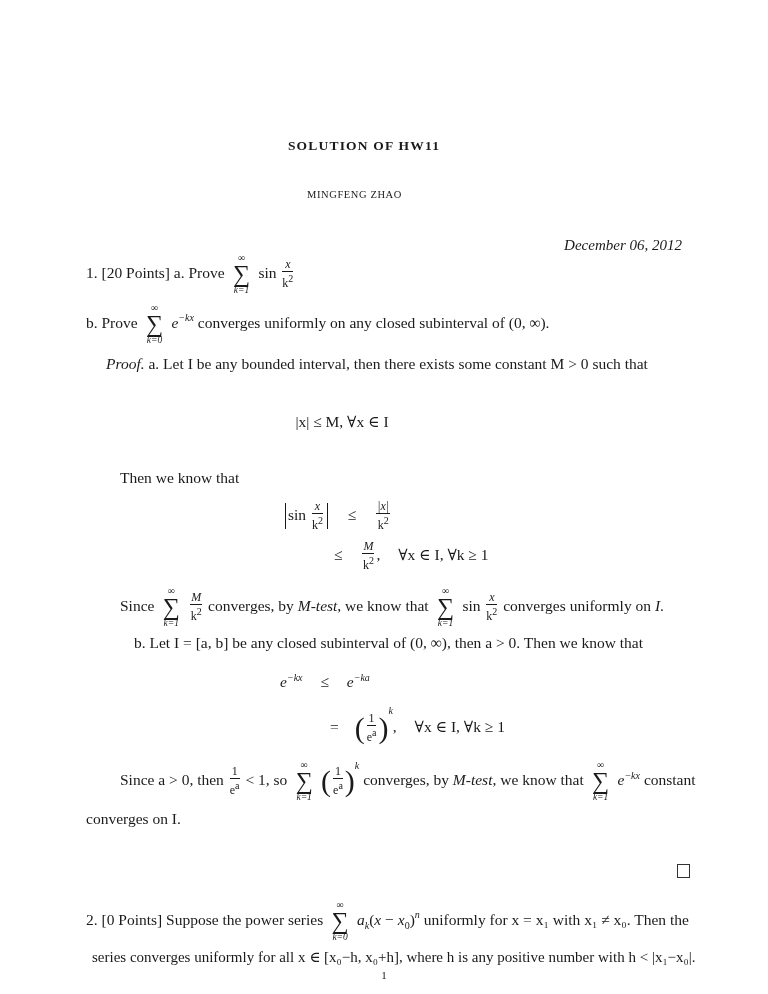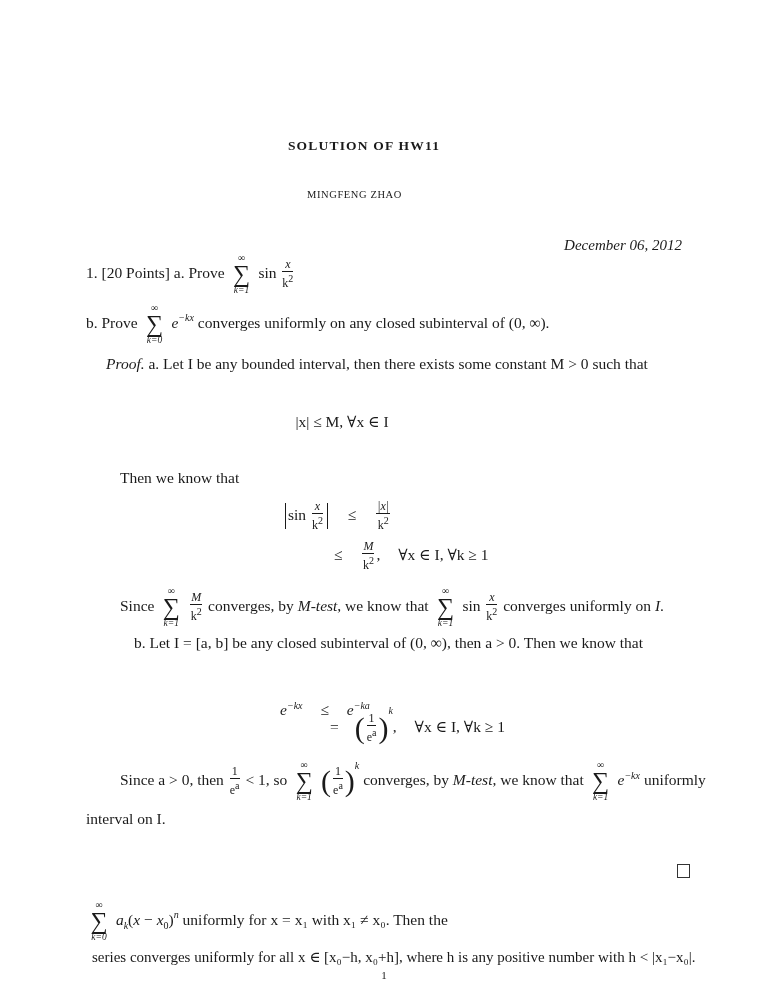--- a/index.html
+++ b/index.html
@@ -88,21 +88,21 @@
   <span class="sum"><span class="sup">∞</span><span class="sig">∑</span><span class="sub">k=1</span></span>
   sin <span class="frac">
       <span class="num">x</span>
       <span class="den">k<sup>2</sup></span>
     </span>
   <span>converges uniformly on</span> <i>I</i>.
 </div>
 
 <div class="abs" style="left:86px; top:634px;margin-left:48px;">b. Let I = [a, b] be any closed subinterval of (0, ∞), then a &gt; 0. Then we know that</div>
 
-<div class="eqrow" style="left:280px; top:672px;margin-top:28px;">
+<div class="eqrow" style="left:280px; top:672px;">
   <i>e</i><sup><i>−kx</i></sup>
   <span style="margin:0 14px;">≤</span>
   <i>e</i><sup><i>−ka</i></sup>
 </div>
 <div class="eqrow" style="left:330px; top:705px;">
   <span style="margin-right:12px;">=</span>
   <span class="paren">(</span><span class="frac up">
       <span class="num">1</span>
       <span class="den">e<sup>a</sup></span>
     </span><span class="paren">)</span><sup style="vertical-align:18px;"><i>k</i></sup>,
@@ -117,27 +117,28 @@
     </span>
   <span>&lt; 1, so</span>
   <span class="sum"><span class="sup">∞</span><span class="sig">∑</span><span class="sub">k=1</span></span>
   <span class="paren">(</span><span class="frac up">
       <span class="num">1</span>
       <span class="den">e<sup>a</sup></span>
     </span><span class="paren">)</span><sup style="vertical-align:16px;"><i>k</i></sup>
   <span>converges, by</span> <i>M-test</i><span>, we know that</span>
   <span class="sum"><span class="sup">∞</span><span class="sig">∑</span><span class="sub">k=1</span></span>
   <i>e</i><sup><i>−kx</i></sup>
-  <span>uniformly</span>
+  <span>constant</span>
 </div>
 
-<div class="abs" style="left:86px; top:810px;">interval on I.</div>
+<div class="abs" style="left:86px; top:810px;">converges on I.</div>
 
 <div class="abs qed"></div>
 
 <div class="abs" style="left:86px; top:900px;">
+  <span>2. [0 Points] Suppose the power series</span>
   <span class="sum"><span class="sup">∞</span><span class="sig">∑</span><span class="sub">k=0</span></span>
   <i>a<sub>k</sub></i>(<i>x</i> − <i>x</i><sub>0</sub>)<sup><i>n</i></sup>
   <span>uniformly for x = x₁ with x₁ ≠ x₀. Then the</span>
 </div>
 <div class="abs" style="left:92px; top:948px; font-size:15px;">series converges uniformly for all x ∈ [x₀−h, x₀+h], where h is any positive number with h &lt; |x₁−x₀|.</div>
 
 <div class="abs pagenum" style="top:969px;">1</div>
 
 </body></html>

